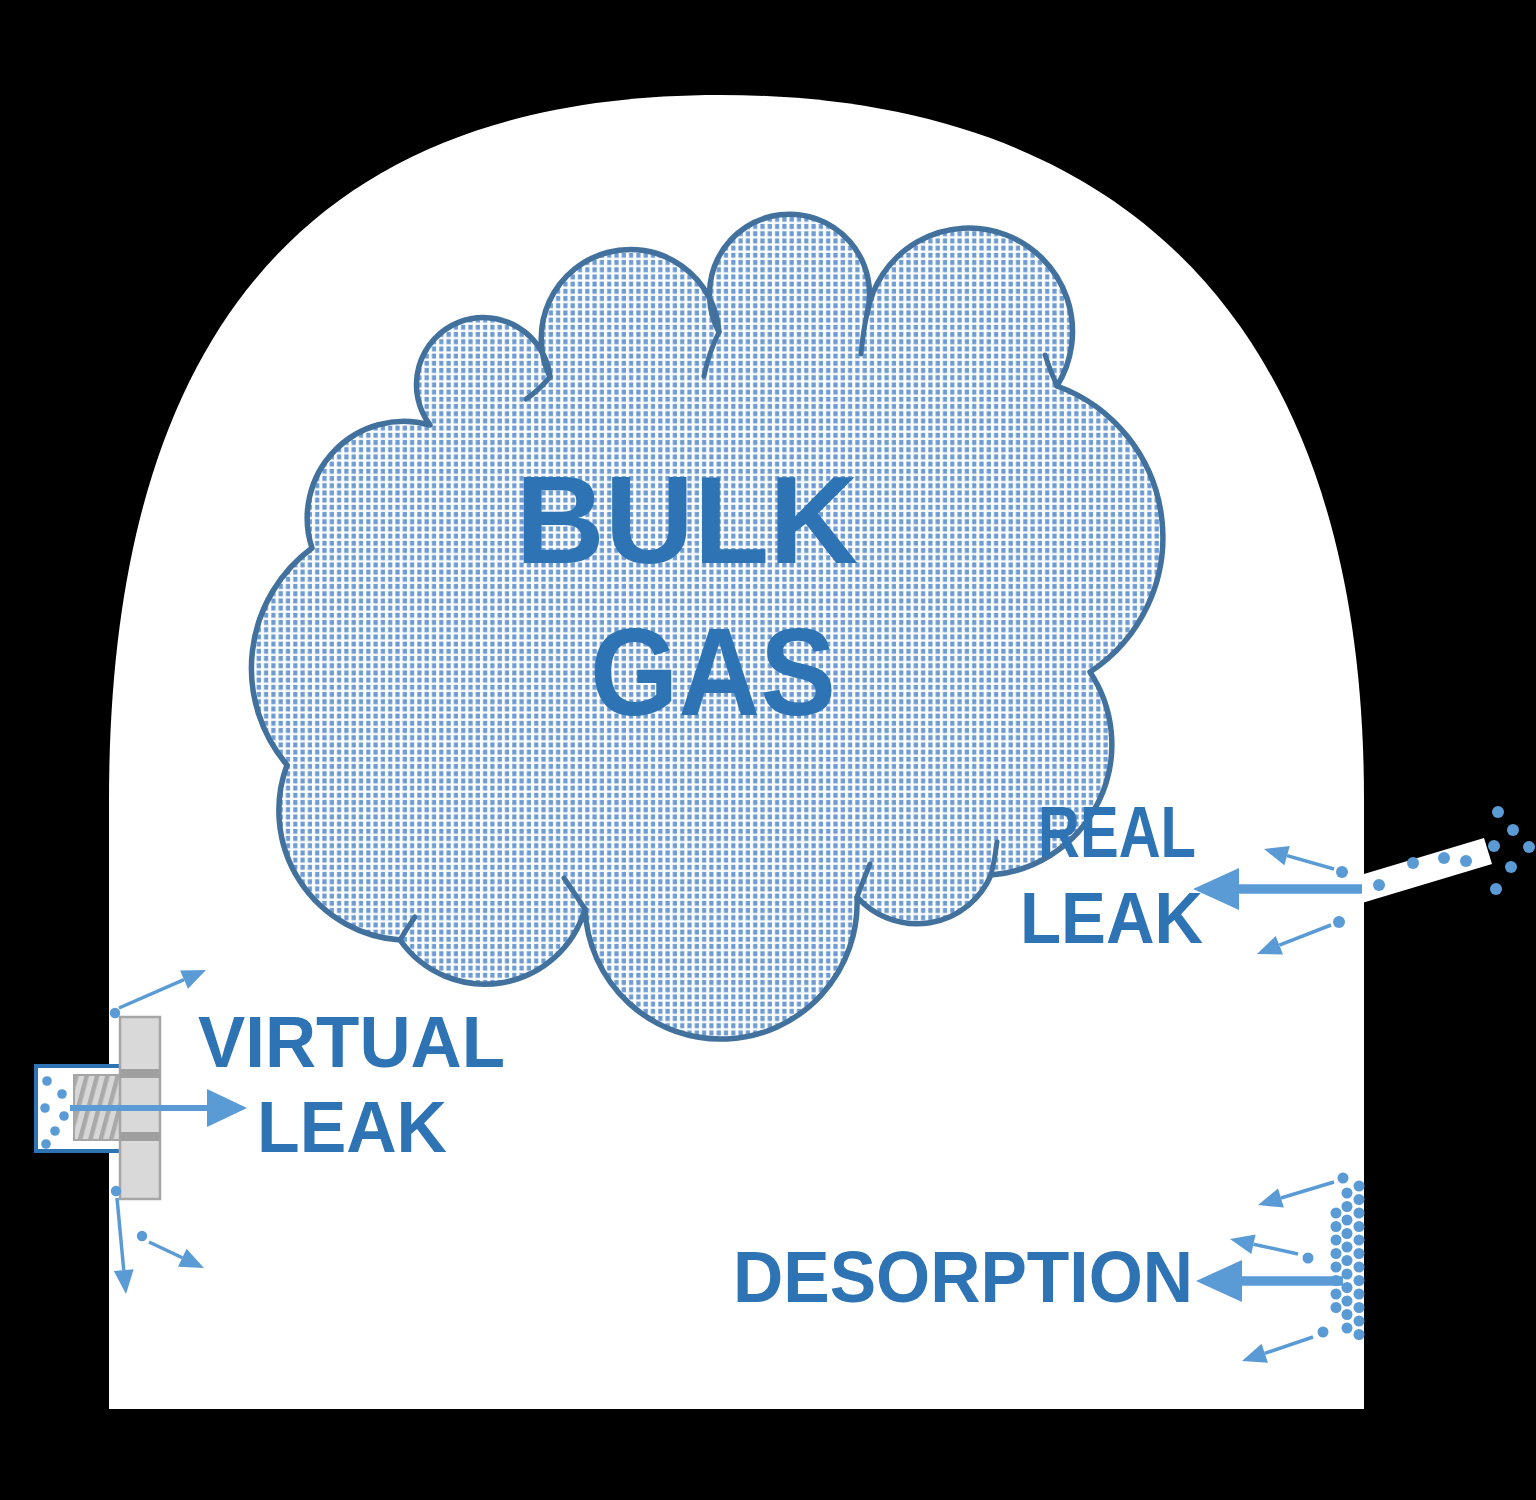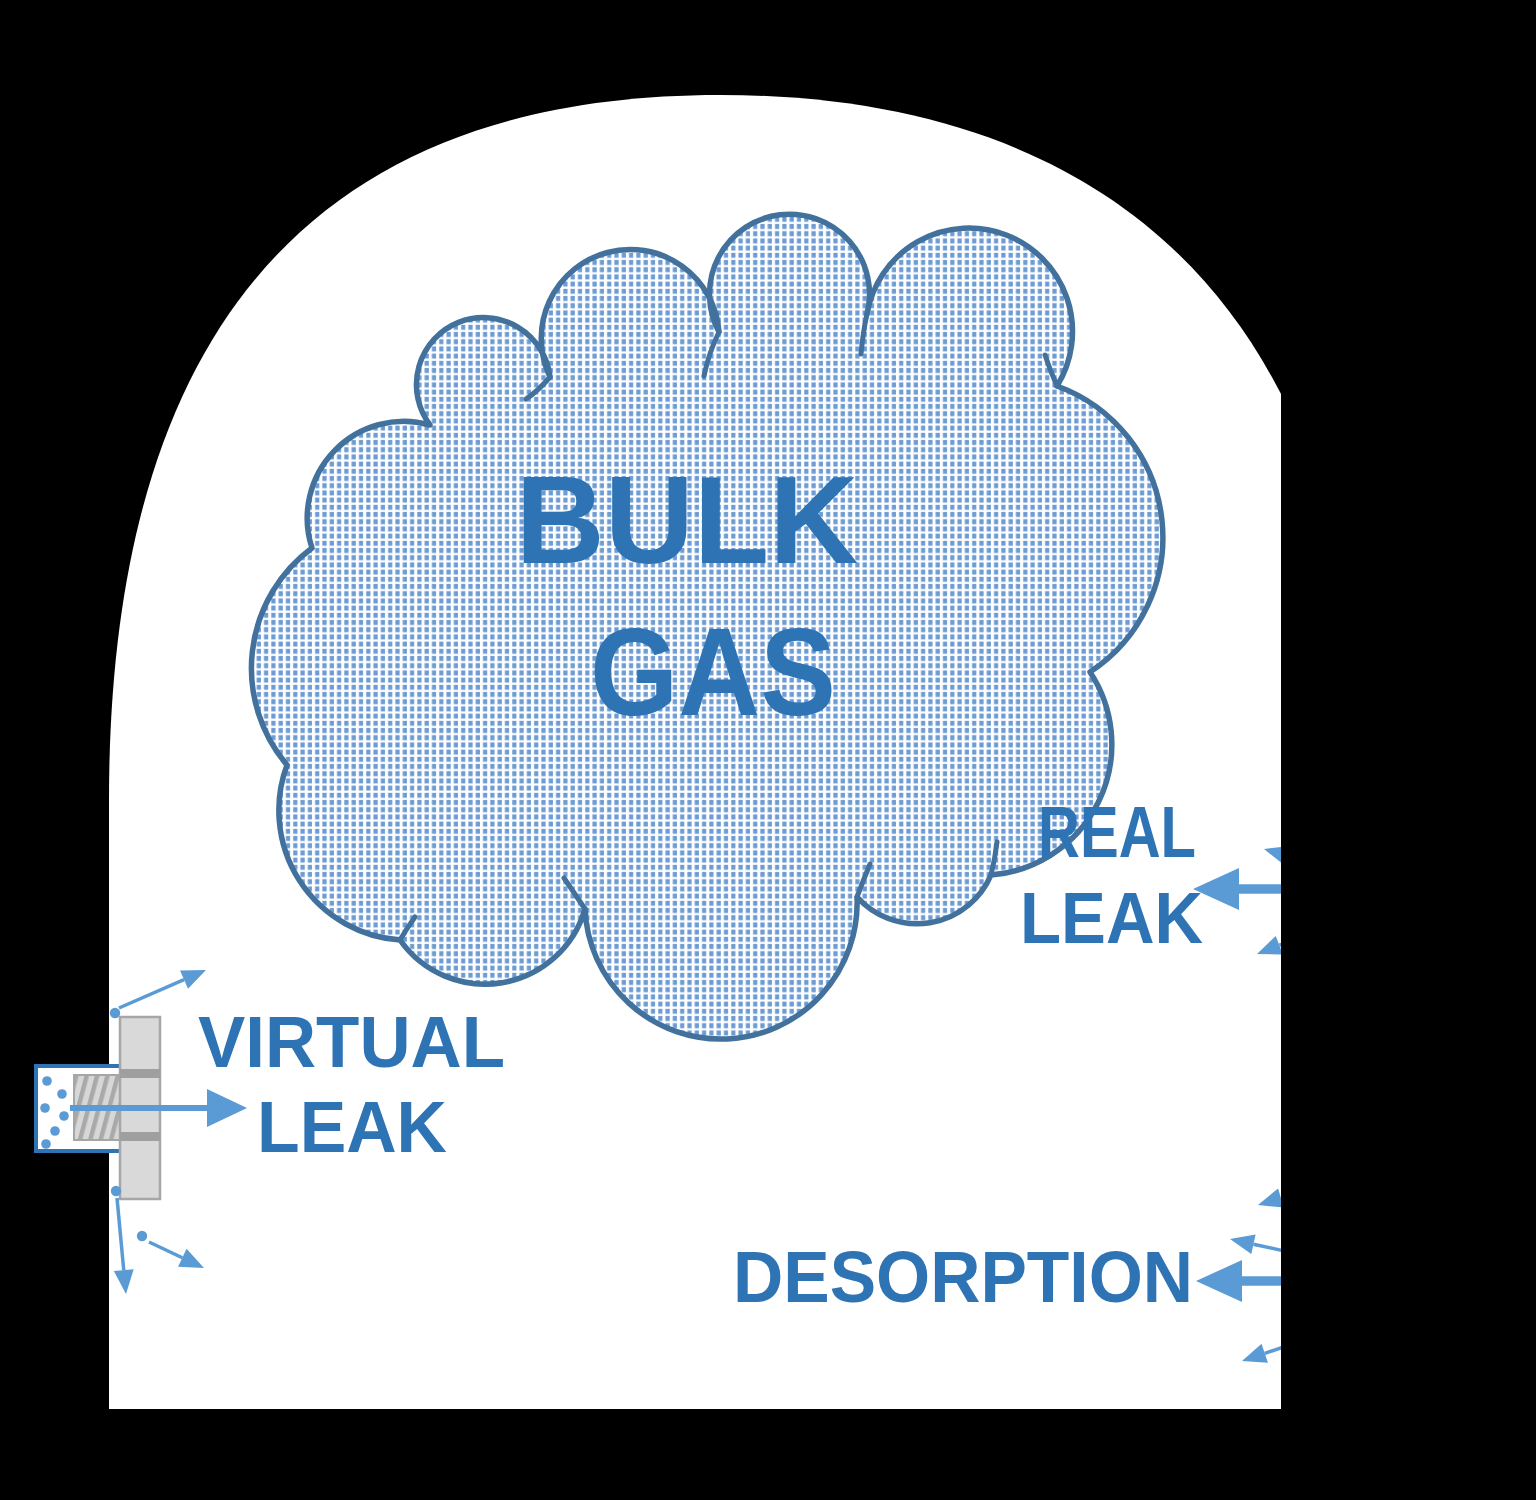--- a/index.html
+++ b/index.html
@@ -1,16 +1,16 @@
 <!DOCTYPE html>
 <html style="--bg: #000000; --chamber: #ffffff; --blue-dark: #2e74b5; --blue-light: #5b9bd5; --cloud-stroke: #41719c; --gray-light: #d9d9d9; --gray-mid: #a6a6a6; --gray-dark: #9f9f9f;"><head>
 <meta charset="utf-8">
 <style>
   html,body{margin:0;padding:0;background:#000;}
-  .stage{width:1281px;height:1500px;position:relative;overflow:hidden;background:var(--bg,#000);}
+  .stage{width:1536px;height:1500px;position:relative;overflow:hidden;background:var(--bg,#000);}
   svg{display:block;}
   .label{font-family:"Liberation Sans","DejaVu Sans",sans-serif;font-weight:bold;fill:var(--blue-dark,#2e74b5);}
   .cloud-text{font-family:"Liberation Sans","DejaVu Sans",sans-serif;font-weight:bold;fill:var(--blue-dark,#2e74b5);}
   .cloud-body{fill:url(#dotgrid);stroke:var(--cloud-stroke,#41719c);stroke-width:5.5;stroke-linejoin:round;}
   .cloud-hook{fill:none;stroke:var(--cloud-stroke,#41719c);stroke-width:5;stroke-linecap:round;}
   .dome{fill:var(--chamber,#ffffff);}
   .channel{fill:var(--chamber,#ffffff);}
   .dot{fill:var(--blue-light,#5b9bd5);}
   .arrow-line{stroke:var(--blue-light,#5b9bd5);fill:none;}
   .arrow-head{fill:var(--blue-light,#5b9bd5);}

